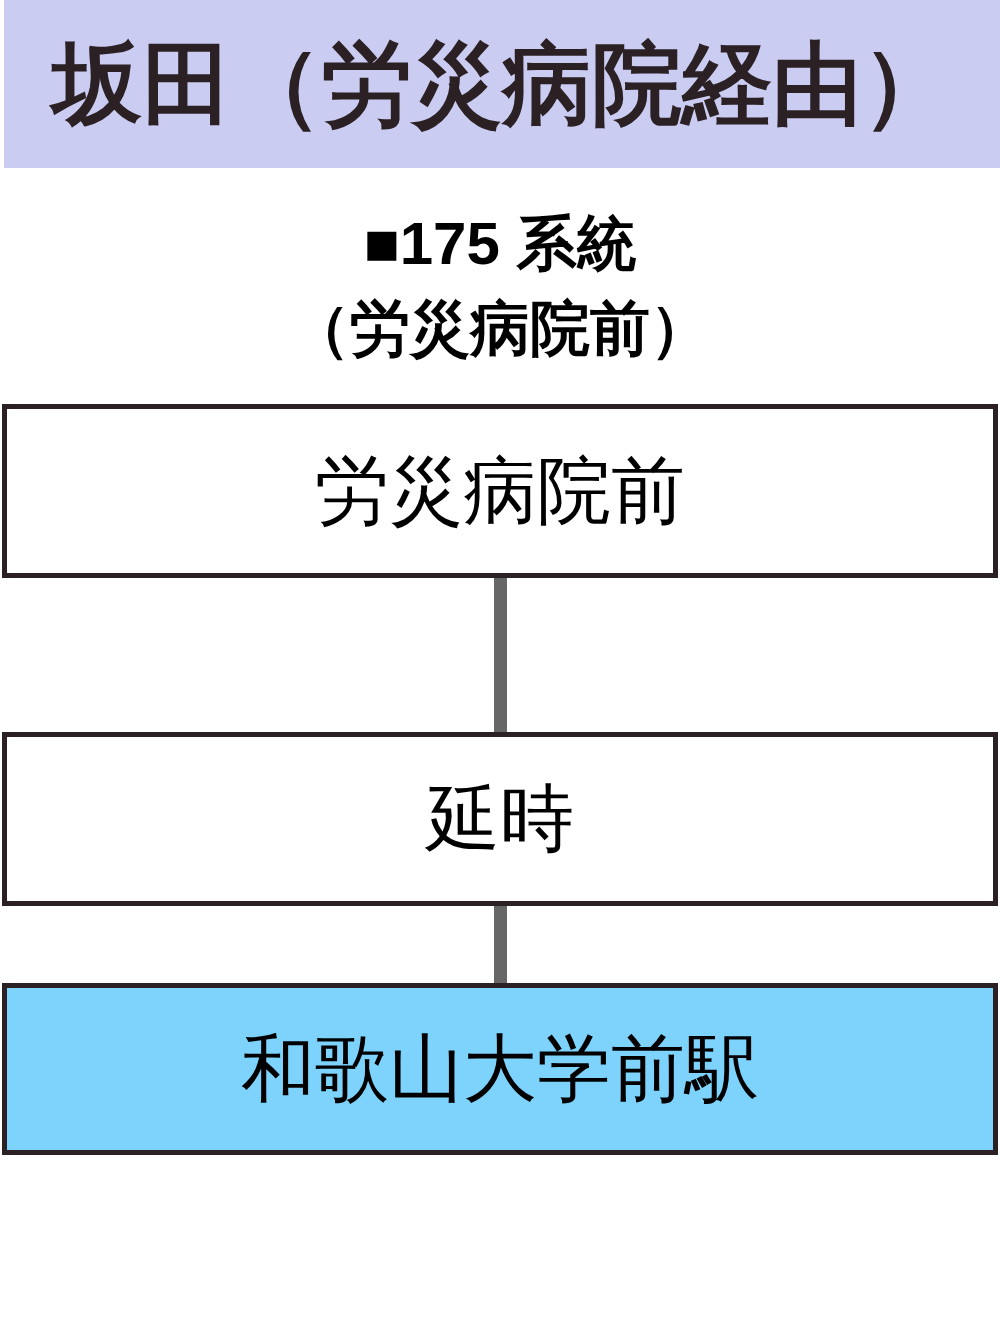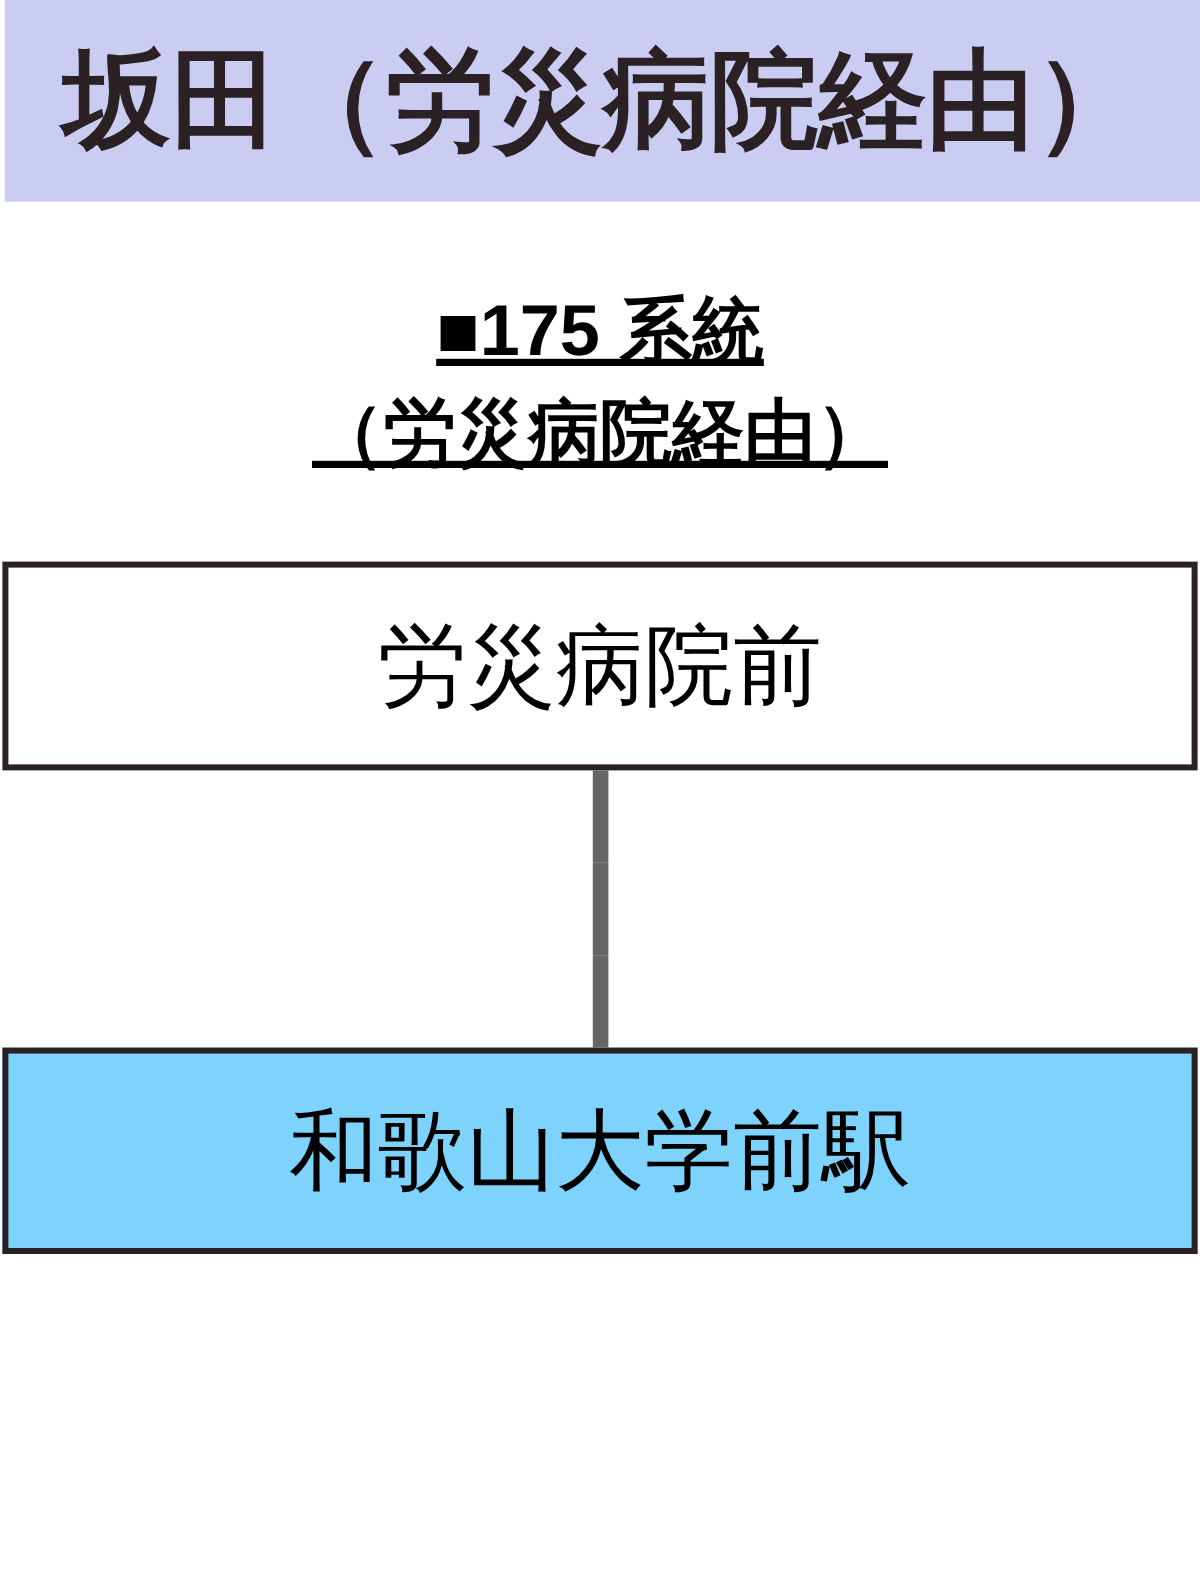--- a/index.html
+++ b/index.html
@@ -30,26 +30,25 @@
   .header-title {
     font-size: 90px;
     font-weight: 900;
     color: #2b2125;
     letter-spacing: 0px;
     white-space: nowrap;
     line-height: 1;
   }
   
   .route-info {
-    height: 300px;
+    height: 236px;
     display: flex;
     flex-direction: column;
     align-items: center;
     justify-content: center;
-    text-decoration: underline;
   }
   .route-info .line {
     font-size: 60px;
     font-weight: 800;
     color: #000000;
     line-height: 1.42;
     white-space: nowrap;
   }
   
   .diagram { position: relative; }
@@ -84,34 +83,37 @@
 <body>
 
 <div class="page">
 
   <div class="header-banner" style="background: rgb(203, 204, 242);">
     <div class="header-title" style="color: rgb(43, 33, 37);">坂田（労災病院経由）</div>
   </div>
 
   <div class="route-info">
     <div class="line">■175 系統</div>
-    <div class="line">（労災病院経由）</div>
+    <div class="line">（労災病院前）</div>
   </div>
 
   <div class="diagram">
 
     <div class="stop-box" style="border-color: rgb(43, 33, 37); background: rgb(255, 255, 255);">
       <div class="stop-label">労災病院前</div>
     </div>
 
     <div class="connector" style="background: rgb(102, 102, 102);"></div>
 
 
     <div class="connector" style="background: rgb(102, 102, 102);"></div>
 
+    <div class="stop-box" style="border-color: rgb(43, 33, 37); background: rgb(255, 255, 255);">
+      <div class="stop-label">延時</div>
+    </div>
 
     <div class="connector" style="background: rgb(102, 102, 102);"></div>
 
     <div class="stop-box terminal" style="border-color: rgb(43, 33, 37); background: #7dd3fc;">
       <div class="stop-label">和歌山大学前駅</div>
     </div>
 
   </div>
 
 </div>

